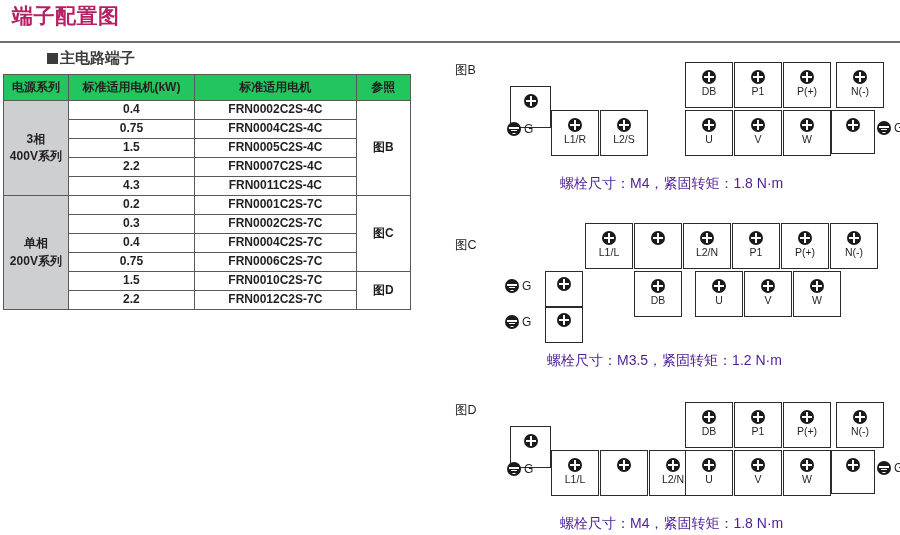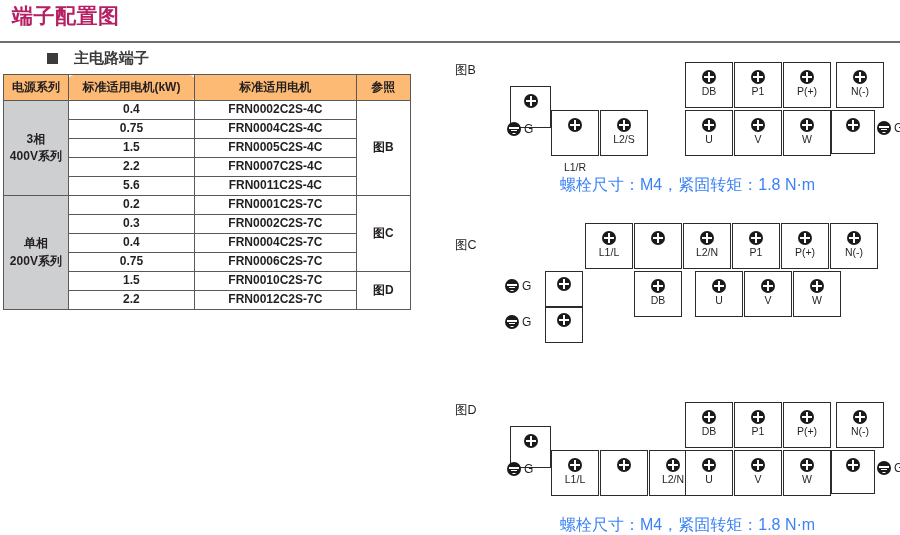--- a/index.html
+++ b/index.html
@@ -41,21 +41,21 @@
   .section-head {
     position: absolute;
     left: 3px;
     top: 48px;
     font-size: 15px;
     font-weight: bold;
     color: #3b3b3b;
     line-height: 20px;
     display: flex;
     align-items: center;
-    gap: 14px;
+    gap: 0;
     padding-left: 44px;
   }
   .sq-bullet {
     display: inline-block;
     width: 11px;
     height: 11px;
     background: #3b3b3b;
     margin-right: 2px;
   }
 
@@ -71,28 +71,28 @@
   .spec-table th,
   .spec-table td {
     border: 1px solid #58595b;
     padding: 0;
     text-align: center;
     vertical-align: middle;
     line-height: 1.15;
     font-weight: bold;
   }
   .spec-table thead th {
-    background: #fdba74;
+    background: #22c55e;
     font-weight: bold;
     height: 25px;
     font-size: 12px;
     color: #231f20;
   }
   .col-series  { width: 62px; }
-  .col-motor   { width: 122px; border-radius: 6px; }
+  .col-motor   { width: 122px; }
   .col-model   { width: 156px; }
   .col-ref     { width: 52px; }
 
   .spec-table tbody td {
     height: 18px;
     font-size: 12px;
   }
   td.series-cell {
     background: #cdcfd0;
     font-weight: bold;
@@ -203,22 +203,22 @@
     background: #ffffff;
     left: 50%;
     transform: translateX(-50%);
   }
   .gsym i.b1 { top: 5px;  width: 10px; height: 1.6px; }
   .gsym i.b2 { top: 8px;  width: 6px;  height: 1.4px; }
   .gsym i.b3 { top: 10.6px; width: 3px; height: 1.2px; }
 
   .fig-caption {
     position: absolute;
-    font-size: 16px;
-    color: #3b82f6;
+    font-size: 14px;
+    color: #4c1d95;
     white-space: nowrap;
   }
 </style>
 </head>
 <body>
 
 <div class="page-title">端子配置图</div>
 <div class="title-rule"></div>
 
 <div class="section-head">
@@ -252,21 +252,21 @@
     </tr>
     <tr>
       <td>1.5</td>
       <td>FRN0005C2S-4C</td>
     </tr>
     <tr>
       <td>2.2</td>
       <td>FRN0007C2S-4C</td>
     </tr>
     <tr>
-      <td>5.6</td>
+      <td>4.3</td>
       <td>FRN0011C2S-4C</td>
     </tr>
 
     <tr>
       <td class="series-cell thick-top" rowspan="6">
         <div>单相</div>
         <div>200V系列</div>
       </td>
       <td class="thick-top">0.2</td>
       <td class="thick-top">FRN0001C2S-7C</td>
@@ -322,21 +322,21 @@
     </div>
     <div class="term" style="left:328px; top:4px; width:48px; height:46px;">
       <span class="screw"></span>
       <span class="tlabel">P(+)</span>
     </div>
     <div class="term" style="left:381px; top:4px; width:48px; height:46px;">
       <span class="screw"></span>
       <span class="tlabel">N(-)</span>
     </div>
 
-    <div class="term" style="left:96px; top:52px; width:48px; height:46px;gap:28px;">
+    <div class="term" style="left:96px; top:52px; width:48px; height:46px;">
       <span class="screw"></span>
       <span class="tlabel">L1/R</span>
     </div>
     <div class="term" style="left:145px; top:52px; width:48px; height:46px;">
       <span class="screw"></span>
       <span class="tlabel">L2/S</span>
     </div>
     <div class="term" style="left:230px; top:52px; width:48px; height:46px;">
       <span class="screw"></span>
       <span class="tlabel">U</span>
@@ -427,20 +427,21 @@
     </div>
     <div class="term" style="left:289px; top:56px; width:48px; height:46px;">
       <span class="screw"></span>
       <span class="tlabel">V</span>
     </div>
     <div class="term" style="left:338px; top:56px; width:48px; height:46px;">
       <span class="screw"></span>
       <span class="tlabel">W</span>
     </div>
   </div>
+  <div class="fig-caption" style="left:92px; top:137px;">螺栓尺寸：M3.5，紧固转矩：1.2 N·m</div>
 </div>
 
 <div class="figure-block" id="figD">
   <div class="fig-label" style="top:4px;left:0;">图D</div>
   <div class="fig-canvas">
 
     <div class="term noLabel" style="left:55px; top:28px; width:41px; height:42px;">
       <span class="screw"></span>
     </div>
     <div class="gmark" style="left:52px; top:64px;">

